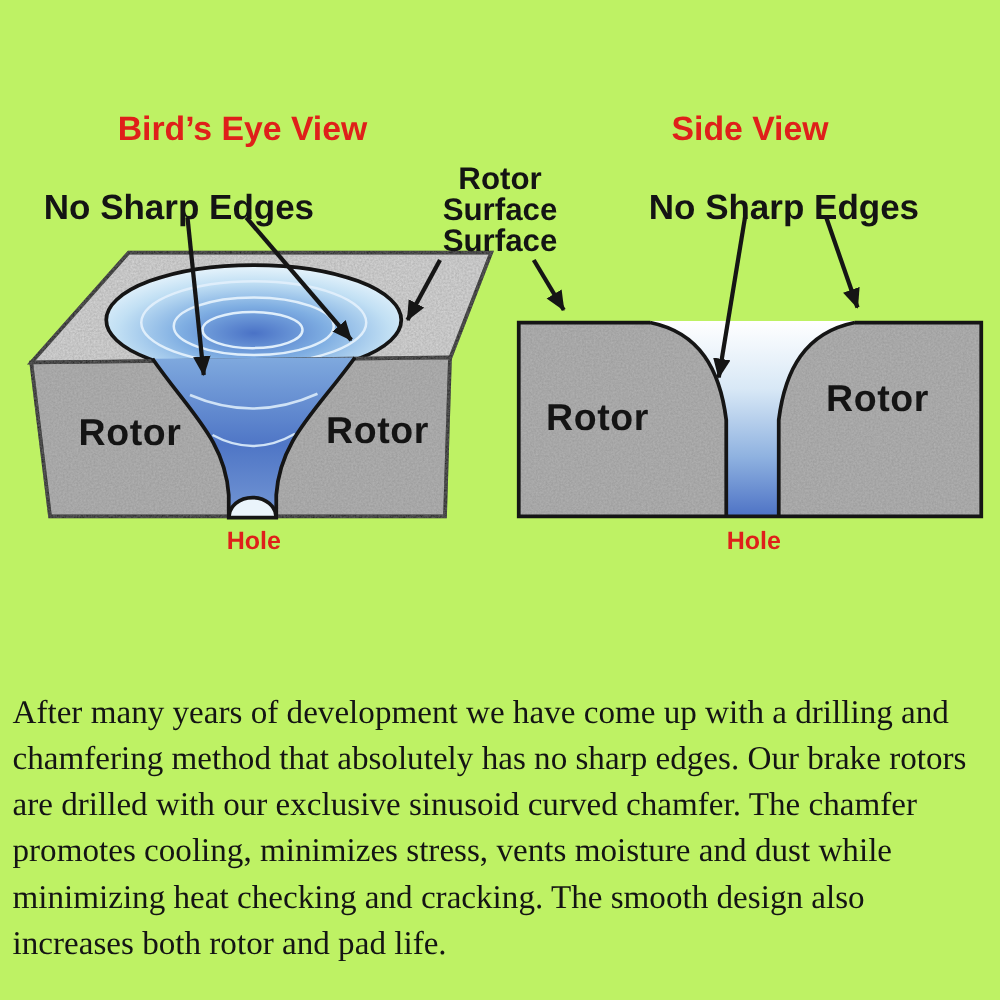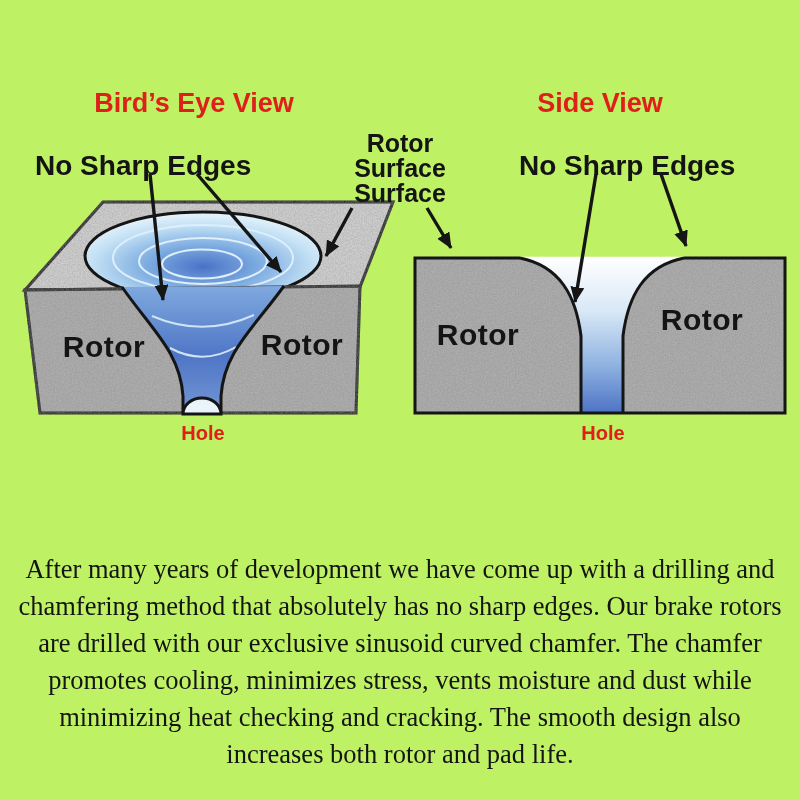--- a/index.html
+++ b/index.html
@@ -8,21 +8,21 @@
   .lbl{position:absolute;font-weight:700;color:var(--ink,#141414);white-space:nowrap;}
   .ctr{text-align:center;}
   .red{color:var(--accent-red,#df201a);}
   .ttl{font-size:27px;}
   .nse{font-size:28px;margin-top:12px;}
   .rotor{font-size:30px;letter-spacing:0.5px;}
   .hole{font-size:20px;}
   .rbs{font-size:25px;line-height:25px;text-align:center;}
   .bodytext{position:absolute;left:10px;top:524px;width:780px;
             font-family:"Liberation Serif",serif;font-size:26.5px;line-height:37px;
-            text-align:center;color:var(--ink,#141414);font-weight:400;}
+            color:var(--ink,#141414);font-weight:400;}
   svg{position:absolute;left:0;top:0;}
 </style>
 </head>
 <body>
 
 <div id="canvas">
 
   <svg width="800" height="470" viewBox="0 0 800 470">
     <defs>
       <radialGradient id="bowlGrad" cx="50%" cy="62%" r="62%">

